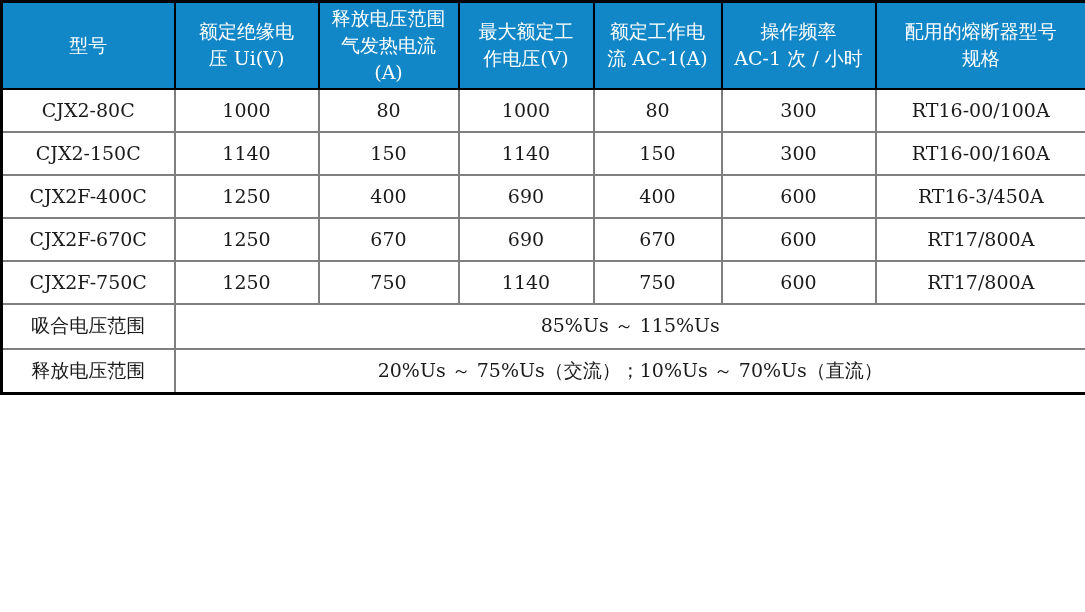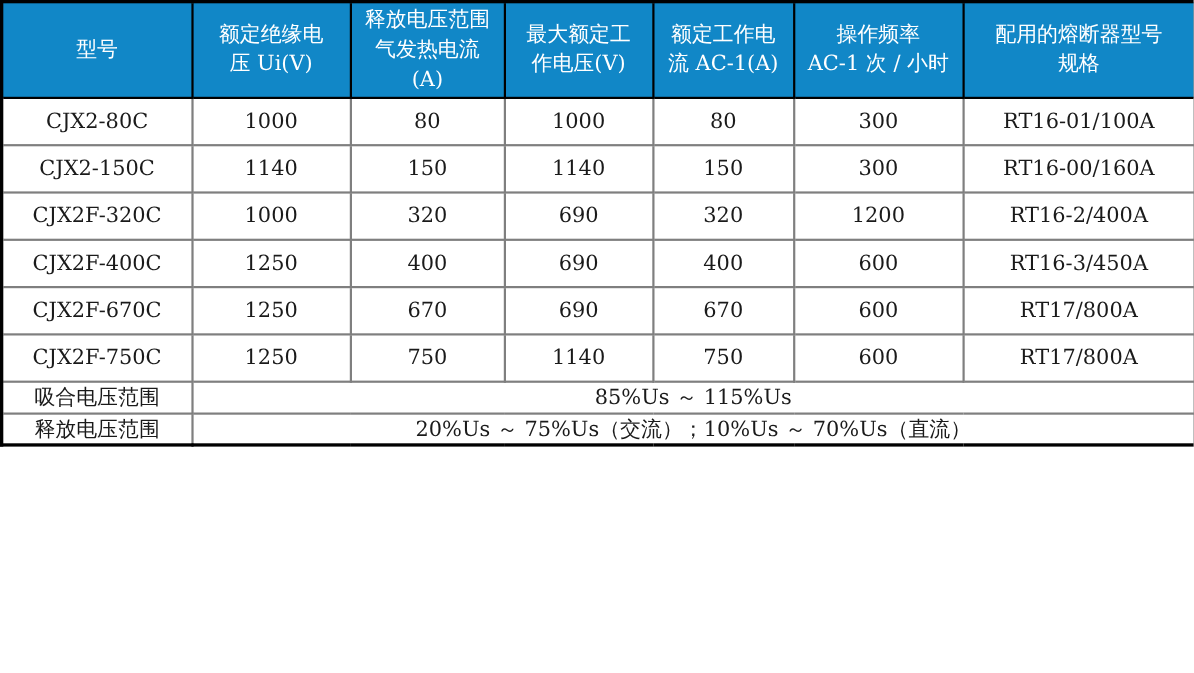--- a/index.html
+++ b/index.html
@@ -38,21 +38,21 @@
     border:2px solid var(--grid);
     color:var(--body-text);
     font-size:19px;
     text-align:center;
     vertical-align:middle;
     height:43px;
     padding:0 4px;
     white-space:nowrap;
   }
   tbody.footer-group td{
-    height:29px;
+    height:45px;
     white-space:normal;
   }
 </style>
 </head>
 <body>
 
 <table class="spec-table">
   <colgroup>
     <col style="width:173px">
       <col style="width:144px">
@@ -81,39 +81,30 @@
       </tr>
   </thead>
   <tbody>
       <tr>
         <td>CJX2-80C</td>
         <td>1000</td>
         <td>80</td>
         <td>1000</td>
         <td>80</td>
         <td>300</td>
-        <td>RT16-01/100A</td>
+        <td>RT16-00/100A</td>
       </tr>
       <tr>
         <td>CJX2-150C</td>
         <td>1140</td>
         <td>150</td>
         <td>1140</td>
         <td>150</td>
         <td>300</td>
         <td>RT16-00/160A</td>
-      </tr>
-      <tr>
-        <td>CJX2F-320C</td>
-        <td>1000</td>
-        <td>320</td>
-        <td>690</td>
-        <td>320</td>
-        <td>1200</td>
-        <td>RT16-2/400A</td>
       </tr>
       <tr>
         <td>CJX2F-400C</td>
         <td>1250</td>
         <td>400</td>
         <td>690</td>
         <td>400</td>
         <td>600</td>
         <td>RT16-3/450A</td>
       </tr>

